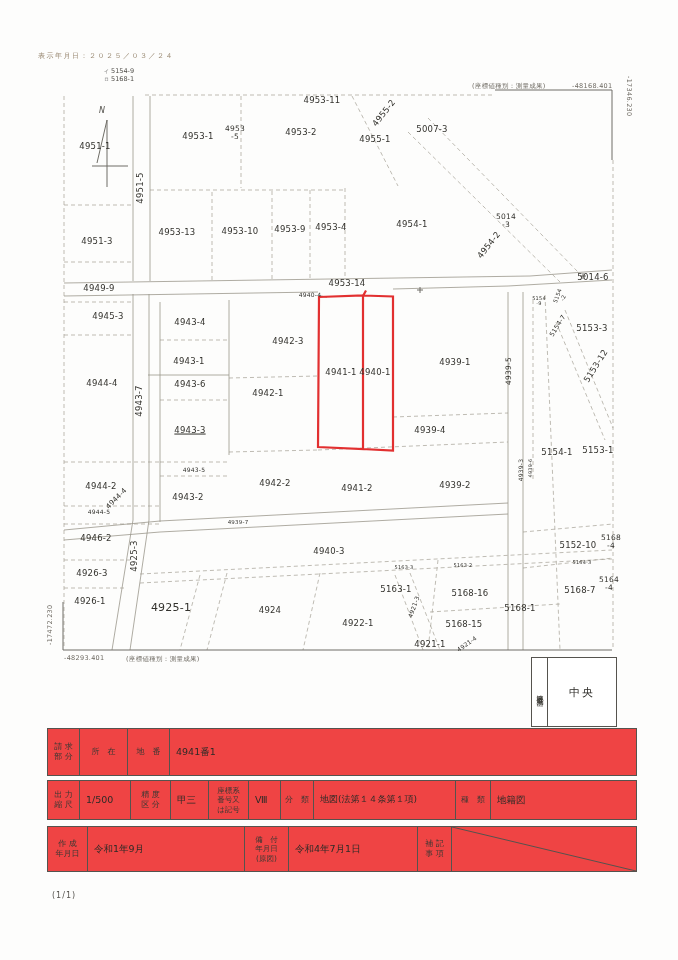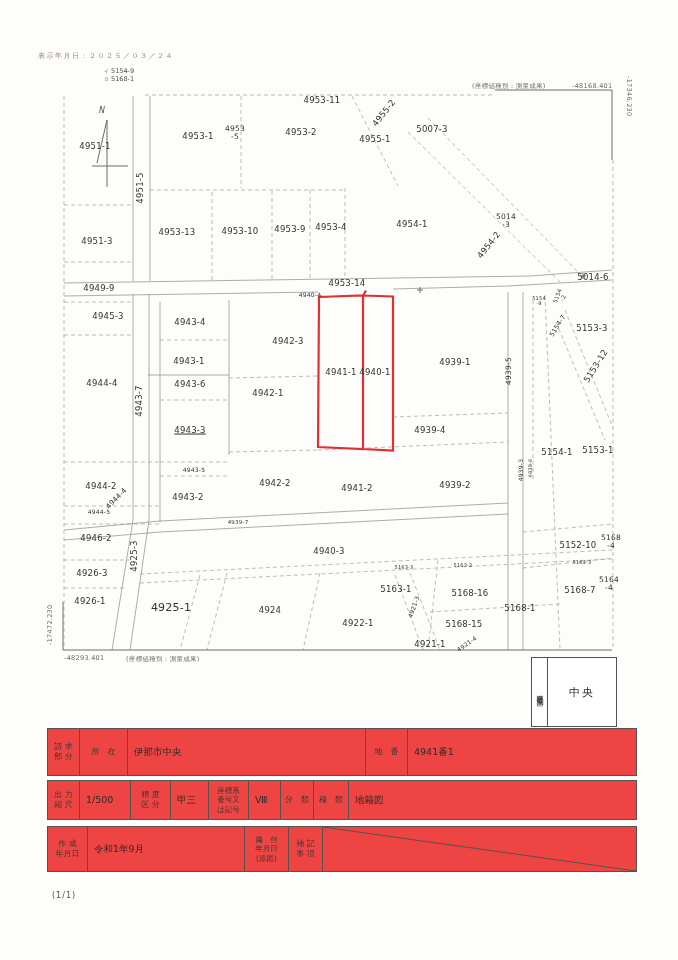--- a/index.html
+++ b/index.html
@@ -185,48 +185,49 @@
 
 <div id="legend-box">
   <div class="vcell">地番区域見出</div>
   <div class="vval">中央</div>
 </div>
 
 <div class="trow" style="top:728px;height:48px;">
   <div class="cell" style="width:32px;">請 求
 部 分</div>
   <div class="cell" style="width:48px;">所　在</div>
-  <div class="cell val" style="width:238px;">伊那市中央</div>
   <div class="cell" style="width:42px;">地　番</div>
   <div class="cell val last" style="flex:1;">4941番1</div>
 </div>
 
 <div class="trow" style="top:780px;height:40px;">
   <div class="cell" style="width:32px;">出 力
 縮 尺</div>
   <div class="cell val" style="width:51px;">1/500</div>
   <div class="cell" style="width:40px;">精 度
 区 分</div>
   <div class="cell val" style="width:38px;">甲三</div>
   <div class="cell" style="width:40px;font-size:7.5px;">座標系
 番号又
 は記号</div>
   <div class="cell val" style="width:32px;">Ⅷ</div>
   <div class="cell" style="width:33px;">分　類</div>
+  <div class="cell val" style="width:142px;font-size:9px;">地図(法第１４条第１項)</div>
   <div class="cell" style="width:35px;">種　類</div>
   <div class="cell val last" style="flex:1;">地籍図</div>
 </div>
 
 <div class="trow" style="top:826px;height:46px;">
   <div class="cell" style="width:40px;">作 成
 年月日</div>
   <div class="cell val" style="width:157px;">令和1年9月</div>
   <div class="cell" style="width:44px;font-size:7.5px;">備　付
 年月日
 (原図)</div>
+  <div class="cell val" style="width:129px;">令和4年7月1日</div>
   <div class="cell" style="width:34px;">補 記
 事 項</div>
   <div class="cell last" style="flex:1;">
     <svg width="100%" height="100%" viewBox="0 0 100 100" preserveAspectRatio="none" style="position:absolute;left:0;top:0;">
       <line x1="0" y1="0" x2="100" y2="100" stroke="#55534e" stroke-width="1" vector-effect="non-scaling-stroke"></line>
     </svg>
   </div>
 </div>
 
 <div id="page-no">(1/1)</div>

